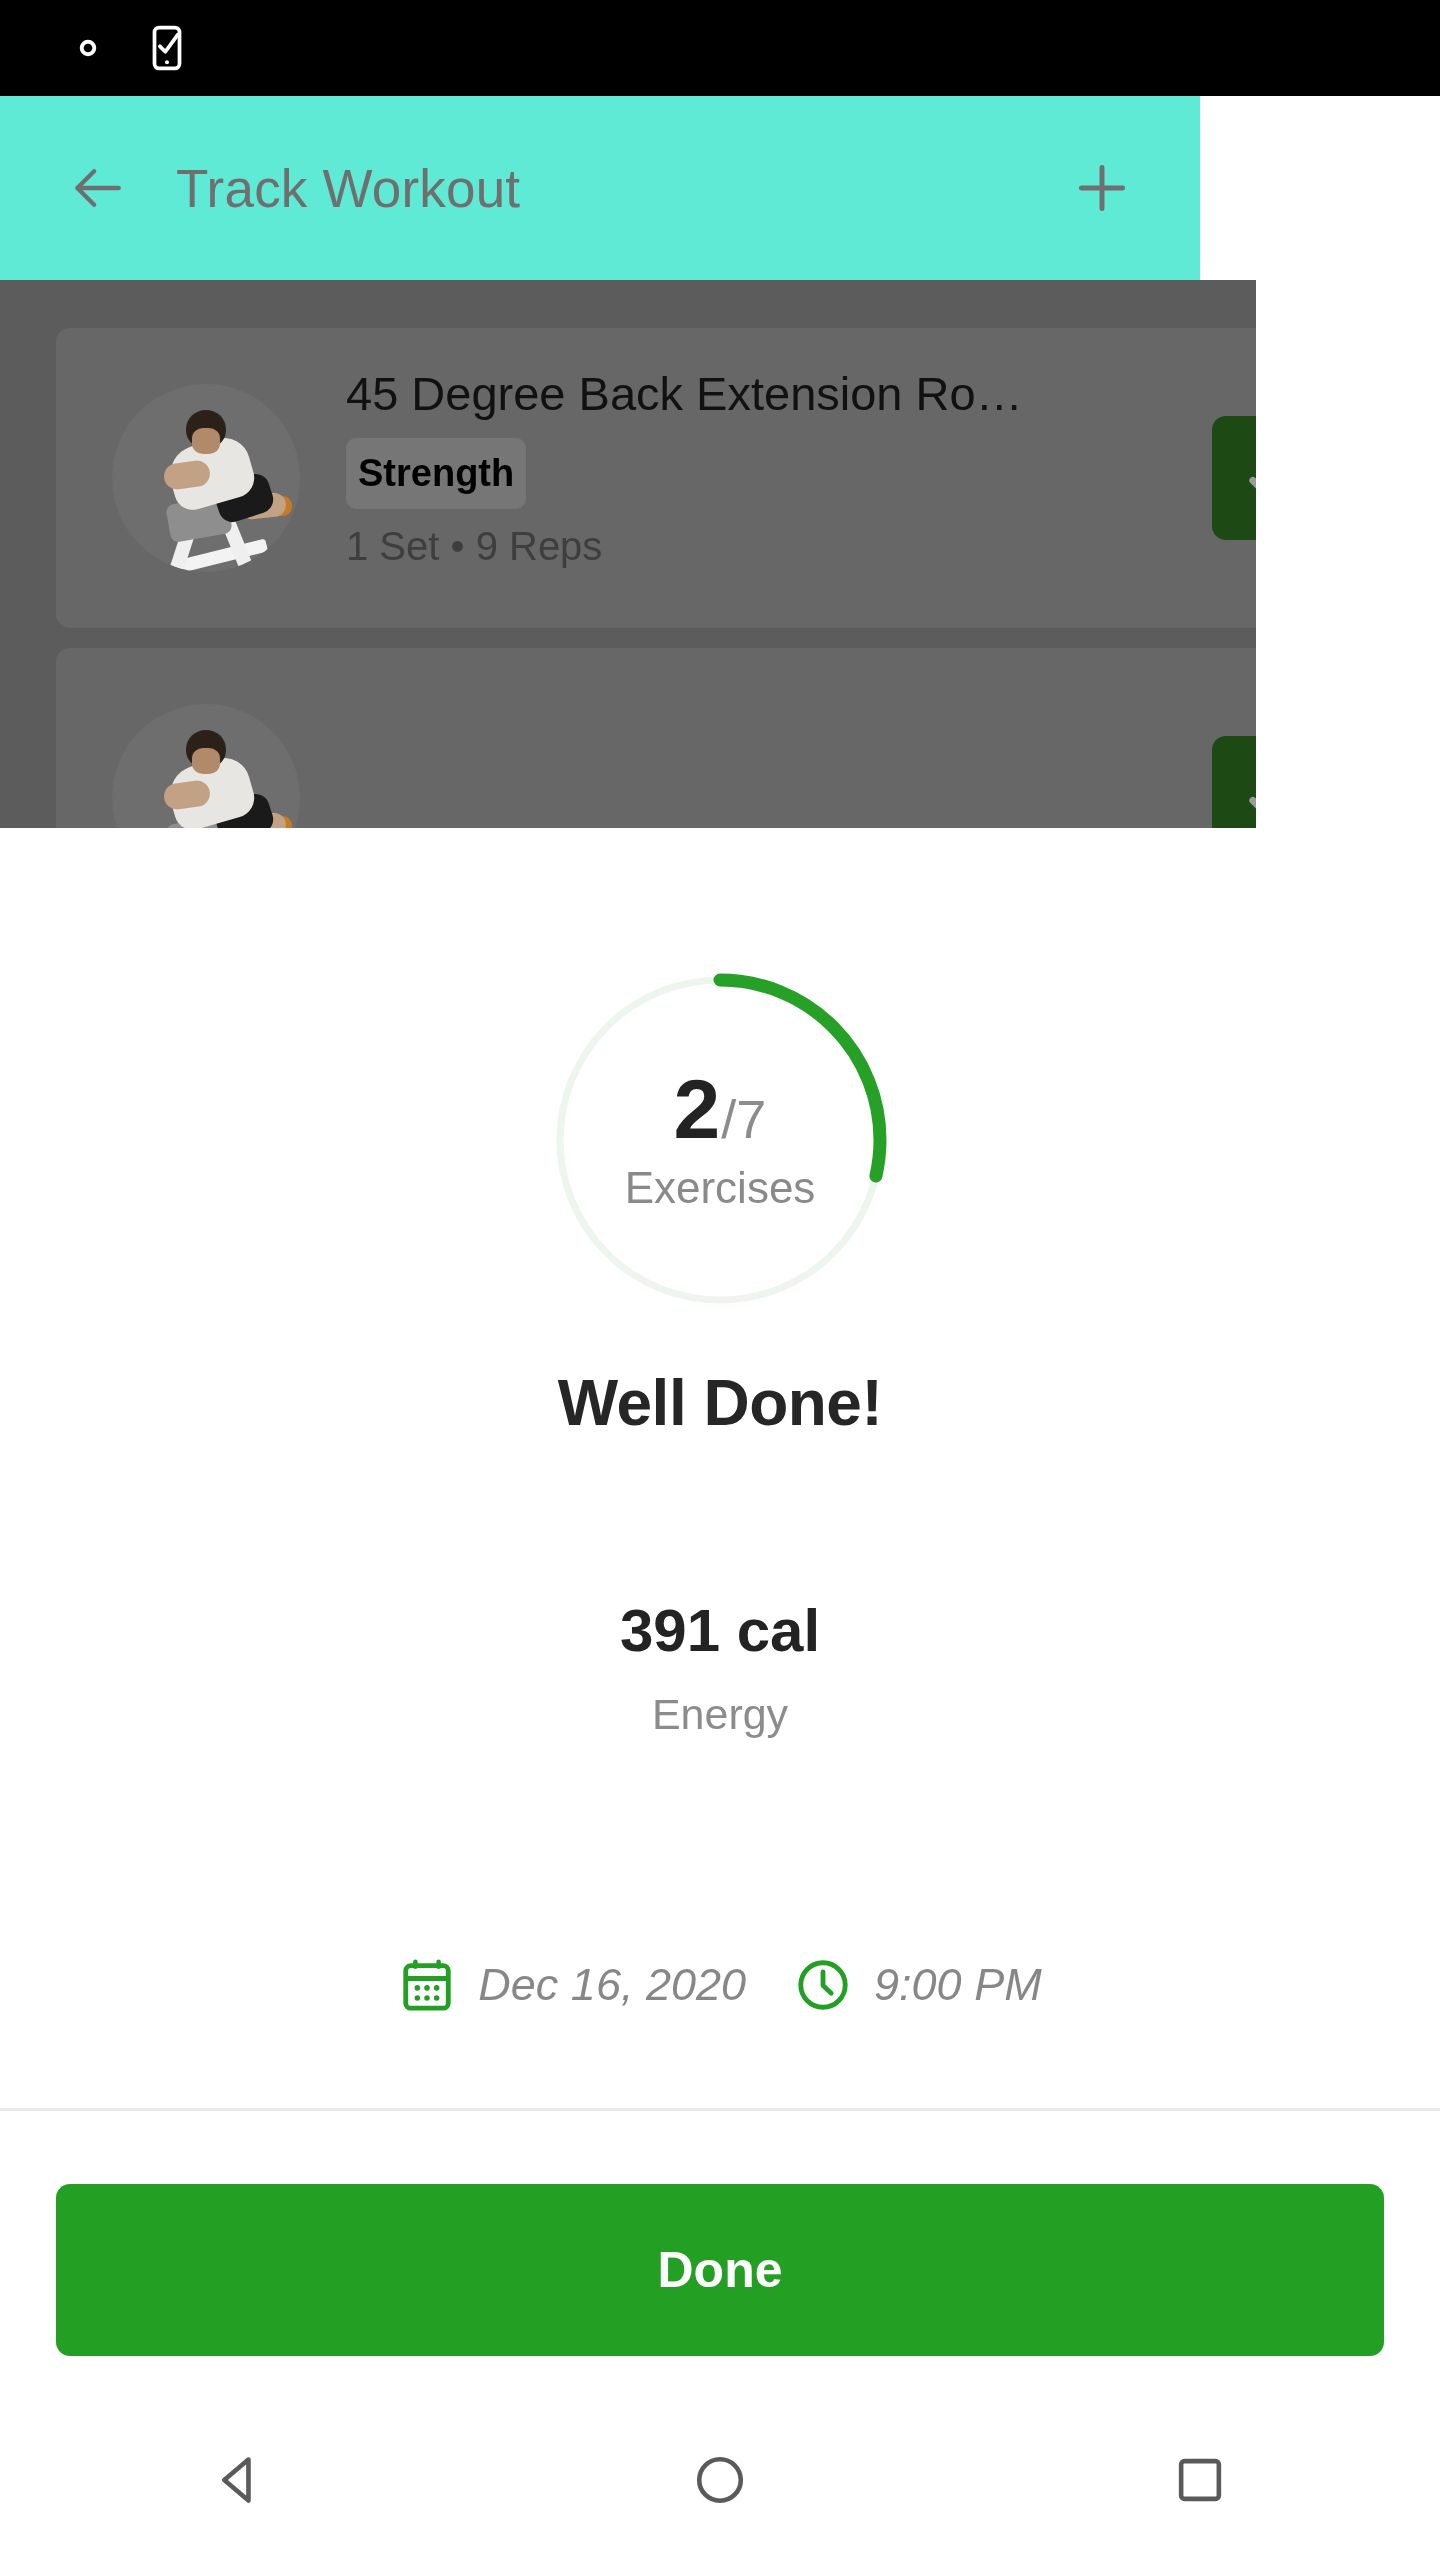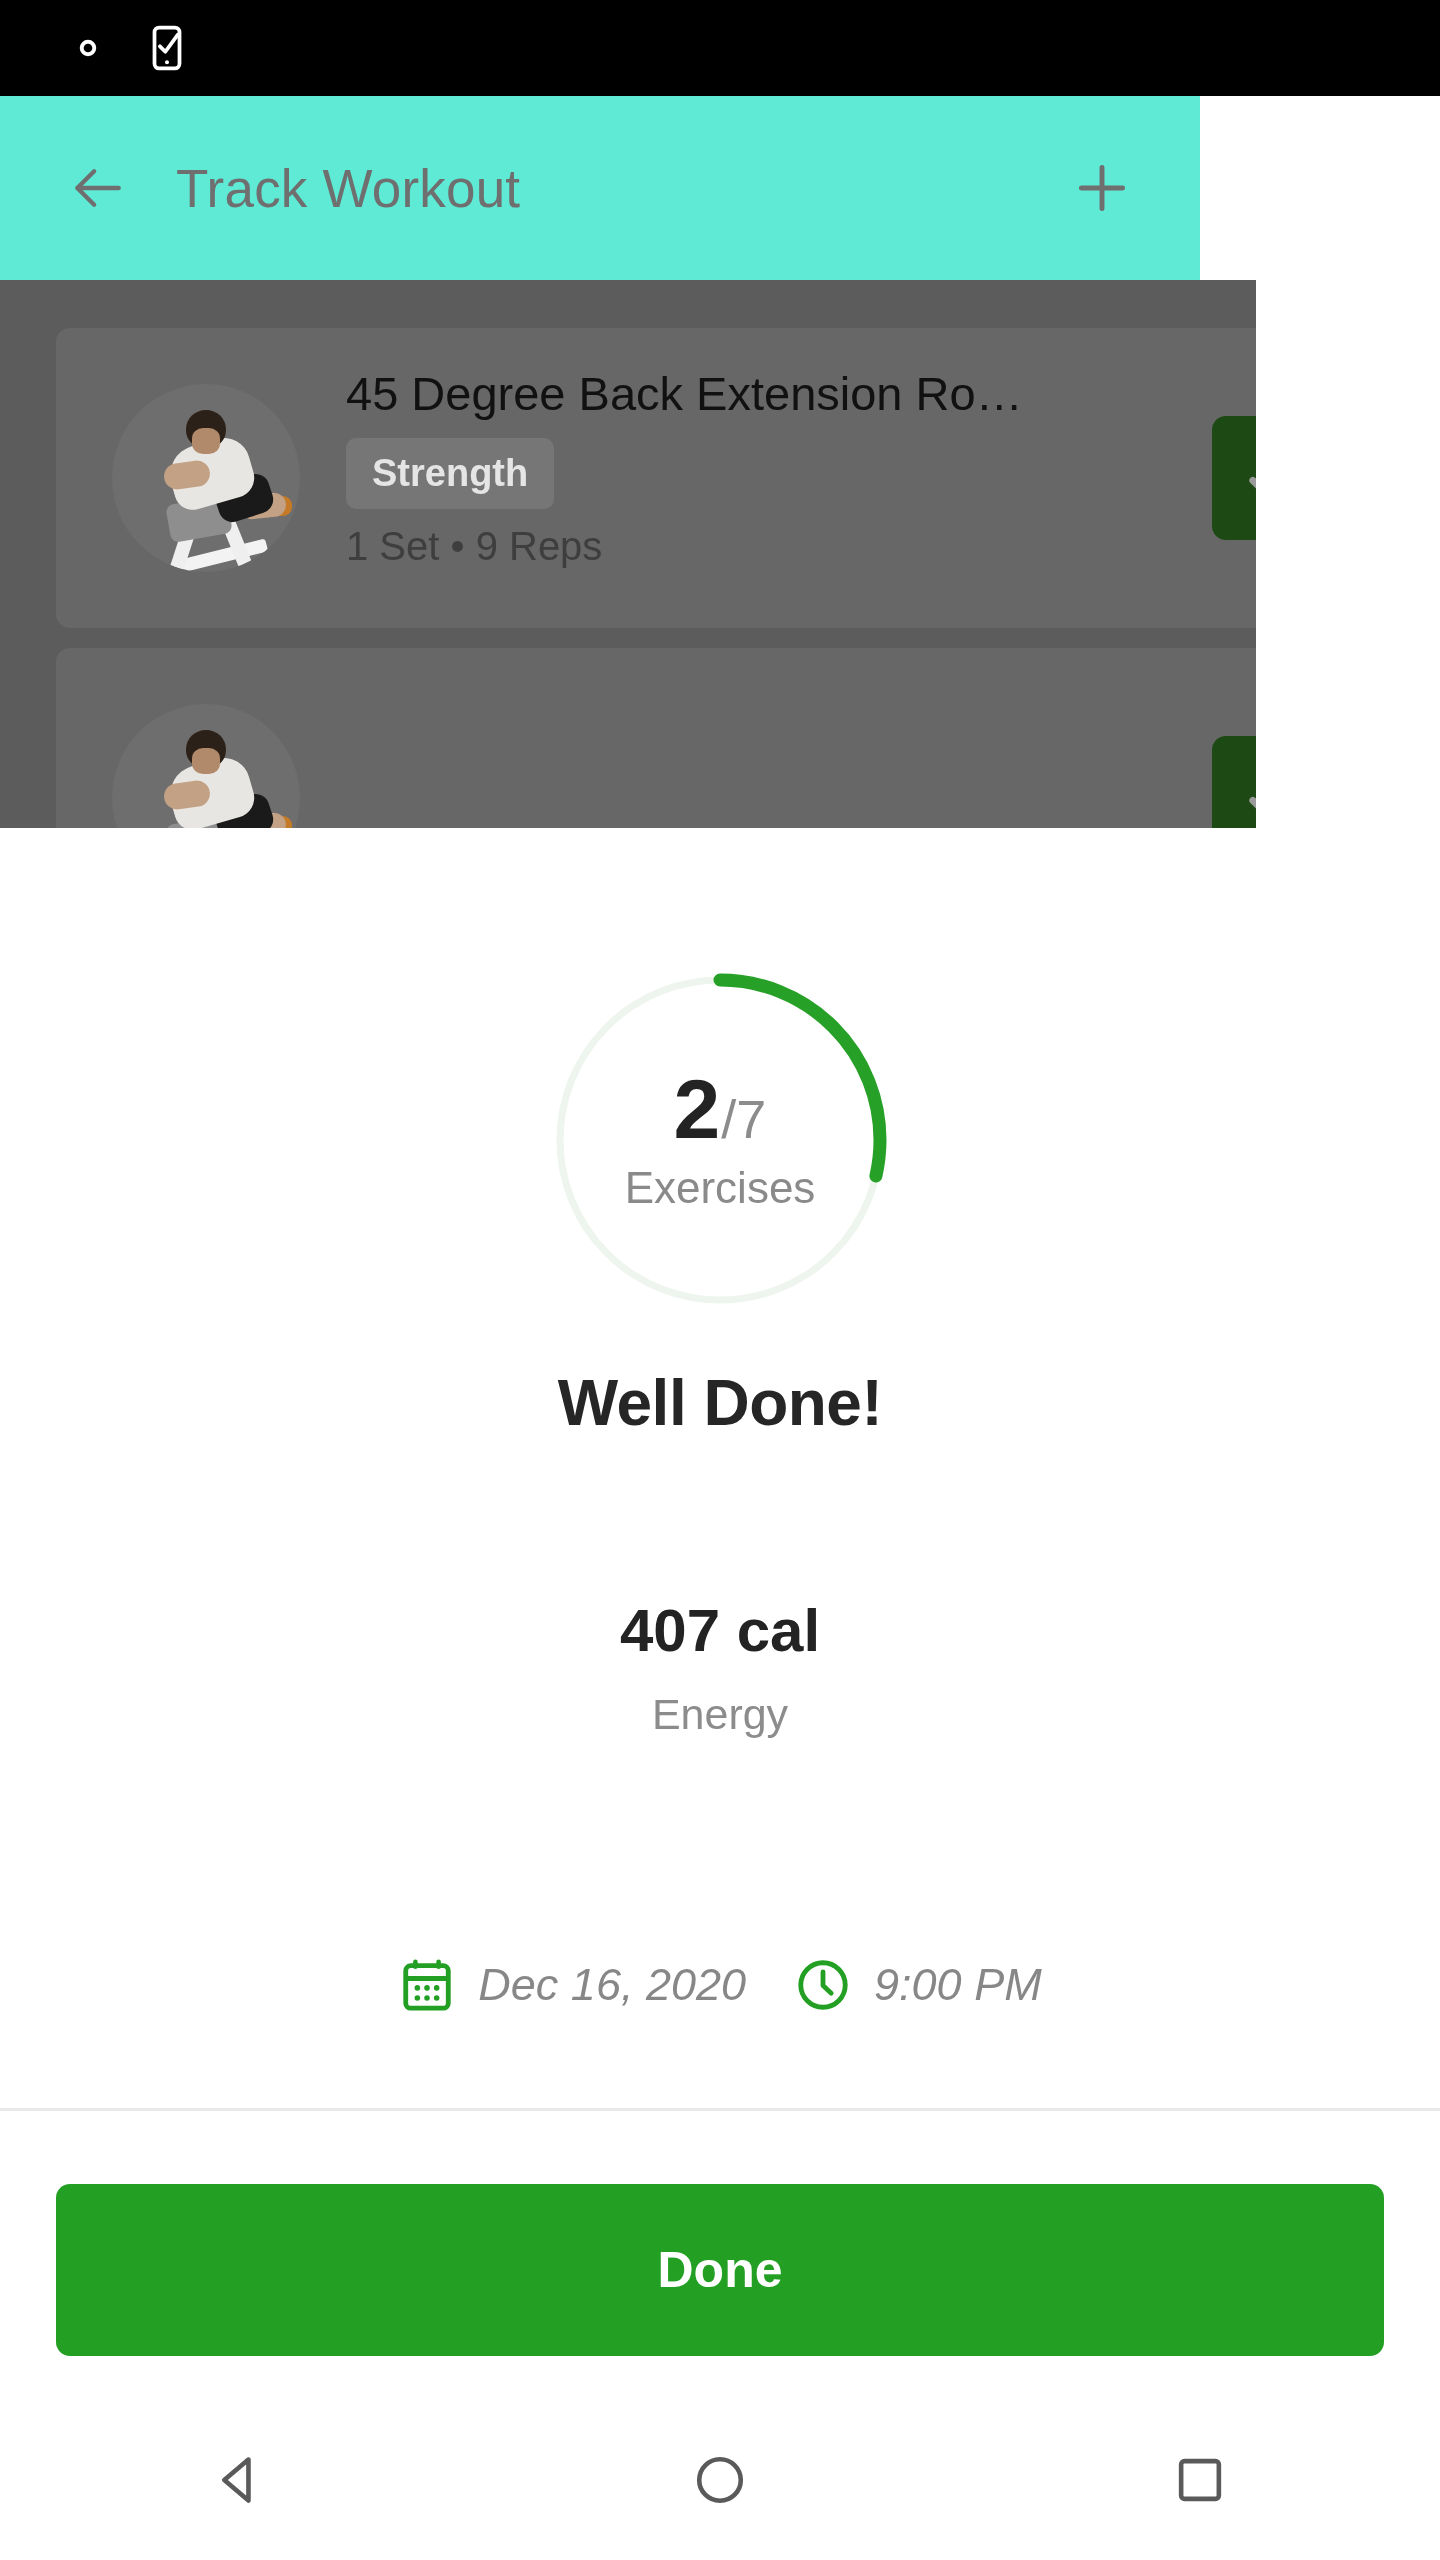--- a/index.html
+++ b/index.html
@@ -190,24 +190,24 @@
     color: #111111;
     font-size: 47px;
     white-space: nowrap;
     overflow: hidden;
     text-overflow: ellipsis;
   }
   .ex-tag {
     position: absolute;
     top: 110px; left: 0;
     display: inline-block;
-    padding: 14px 26px;
+    padding: 14px 12px;
     border-radius: 10px;
     background: #767676;
-    color: #e5e5e5;
+    color: #000000;
     font-size: 38px;
     font-weight: bold;
   }
   .ex-meta {
     position: absolute;
     top: 196px; left: 0;
     color: #3e3e3e;
     font-size: 40px;
   }
   .ex-check {
@@ -457,21 +457,21 @@
         <div class="ring-count">
           <span class="ring-done">2</span>
           <span class="ring-total">/7</span>
         </div>
         <div class="ring-label">Exercises</div>
       </div>
     </div>
 
     <div class="sheet-heading">Well Done!</div>
 
-    <div class="energy-value">407 cal</div>
+    <div class="energy-value">391 cal</div>
     <div class="energy-label">Energy</div>
 
     <div class="meta-row">
       <div class="meta-item">
         <svg width="58" height="58" viewBox="0 0 24 24">
           <path d="M7.2 2.4 V4.4 M16.8 2.4 V4.4" stroke="#23a023" stroke-width="1.9" stroke-linecap="round" fill="none"></path>
           <rect x="3.2" y="4" width="17.6" height="17.6" rx="2.1" fill="none" stroke="#23a023" stroke-width="2"></rect>
           <path d="M3.2 9.3 H20.8" stroke="#23a023" stroke-width="2" fill="none"></path>
           <circle cx="8" cy="13.2" r="1.15" fill="#23a023"></circle>
           <circle cx="12" cy="13.2" r="1.15" fill="#23a023"></circle>

